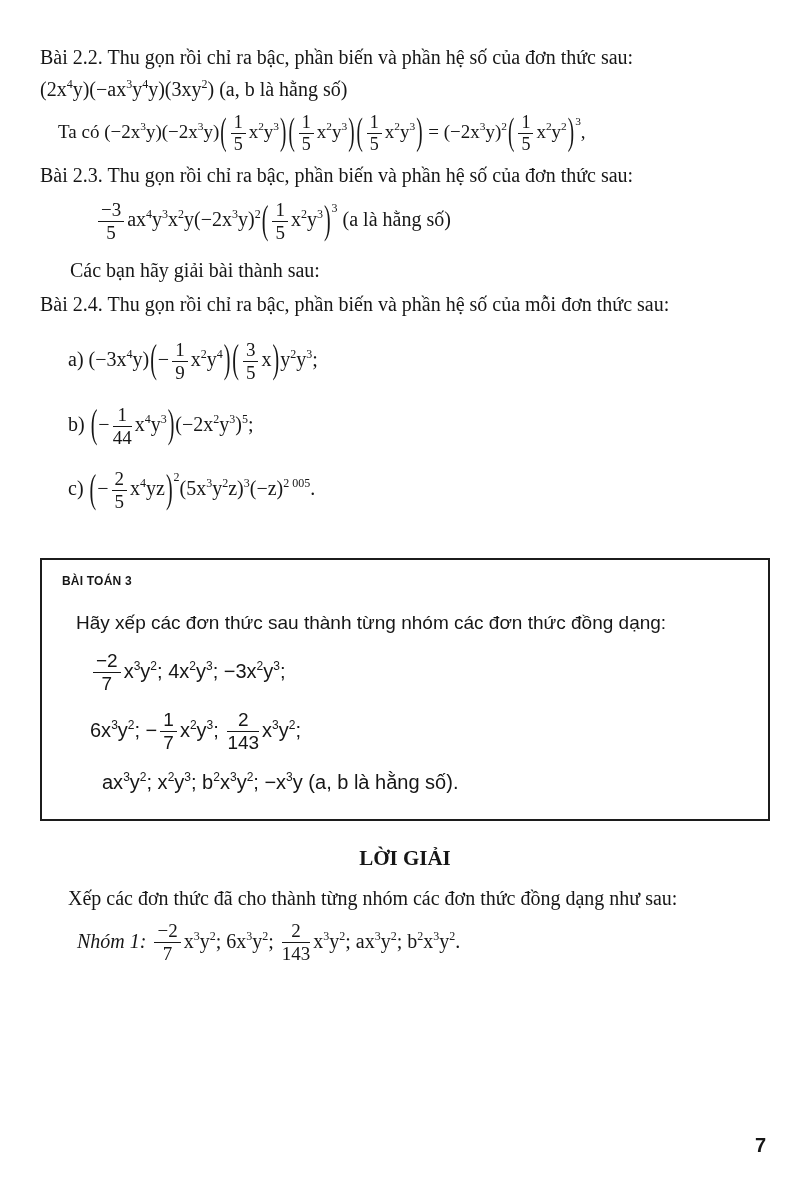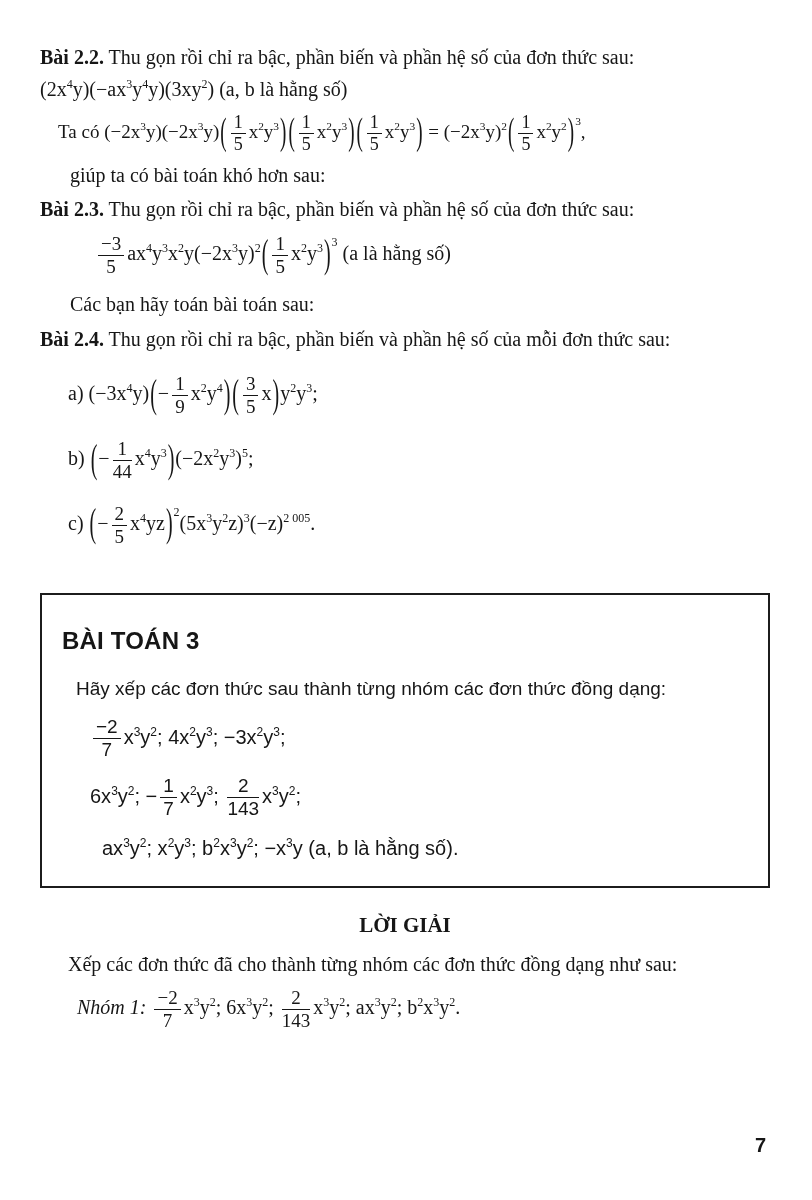--- a/index.html
+++ b/index.html
@@ -8,21 +8,21 @@
     width: 812px; height: 1200px;
     background: #ffffff;
     color: #161616;
     font-family: "Liberation Serif", serif;
     position: relative;
     overflow: hidden;
   }
   .page { padding: 44px 42px 0 40px; font-size: 20px; line-height: 1.32; }
 
   .hang { padding-left: 30px; text-indent: -30px; text-align: justify; margin: 0 0 4px 0; }
-  .label { font-weight: bold; }
+  .label { font-weight: normal; }
 
   .math { font-size: 20px; }
   .center { text-align: left; }
 
   .frac {
     display: inline-flex; flex-direction: column;
     vertical-align: middle; text-align: center;
     margin: 0 3px; line-height: 1.05; font-size: 0.95em;
   }
   .fn { border-bottom: 1.4px solid #161616; padding: 0 3px 1px 3px; display: block; }
@@ -48,21 +48,21 @@
   .para-24 { margin-top: 8px; }
   .item-row { padding-left: 28px; margin: 22px 0; }
 
   .box {
     border: 2px solid #1c1c1c;
     margin: 46px 0 0 0;
     padding: 14px 18px 16px 20px;
     font-family: "Liberation Sans", sans-serif;
     font-size: 19px;
   }
-  .box-title { font-weight: bold; font-size: 24px; margin: 16px 0 20px 0; letter-spacing: 0.2px; }
+  .box-title { font-weight: bold; font-size: 12px; margin: 0 0 20px 0; letter-spacing: 0.2px; }
   .box-prompt { margin: 0 0 14px 0; padding-left: 14px; }
   .box .math { margin: 16px 0 16px 28px; }
   .box .math.last { margin-left: 40px; margin-bottom: 8px; }
 
   .solution-title { text-align: center; font-weight: bold; font-size: 21px; margin: 24px 0 10px 0; }
   .solution-intro { padding-left: 28px; margin: 12px 0 6px 0; }
   .group-line { padding-left: 28px; margin: 10px 0 0 0; }
   .group-label { font-style: italic; margin-left: 9px; }
 
   .page-number {
@@ -88,34 +88,33 @@
         <span class="fn">1</span>
         <span class="fd">5</span>
       </span>x<sup>2</sup>y<sup>3</sup><span class="bigp">)</span><span class="bigp">(</span><span class="frac">
         <span class="fn">1</span>
         <span class="fd">5</span>
       </span>x<sup>2</sup>y<sup>3</sup><span class="bigp">)</span> = (−2x<sup>3</sup>y)<sup>2</sup><span class="bigp">(</span><span class="frac">
         <span class="fn">1</span>
         <span class="fd">5</span>
       </span>x<sup>2</sup>y<sup>2</sup><span class="bigp">)</span><sup class="hi">3</sup>,</div>
 
-  <div class="note-line">giúp ta có bài toán khó hơn sau:</div>
 
   <p class="hang para-23"><span class="label">Bài 2.3.</span>
     <span>Thu gọn rồi chỉ ra bậc, phần biến và phần hệ số của đơn thức sau:</span></p>
 
   <div class="math formula-23"><span class="frac">
         <span class="fn">−3</span>
         <span class="fd">5</span>
       </span>ax<sup>4</sup>y<sup>3</sup>x<sup>2</sup>y(−2x<sup>3</sup>y)<sup>2</sup><span class="bigp">(</span><span class="frac">
         <span class="fn">1</span>
         <span class="fd">5</span>
       </span>x<sup>2</sup>y<sup>3</sup><span class="bigp">)</span><sup class="hi">3</sup> (a là hằng số)</div>
 
-  <div class="note-line-2">Các bạn hãy toán bài toán sau:</div>
+  <div class="note-line-2">Các bạn hãy giải bài thành sau:</div>
 
   <p class="hang para-24"><span class="label">Bài 2.4.</span>
     <span>Thu gọn rồi chỉ ra bậc, phần biến và phần hệ số của mỗi đơn thức sau:</span></p>
 
   <div class="math item-row"><span>a)</span>
     <span>(−3x<sup>4</sup>y)<span class="bigp">(</span>−<span class="frac">
           <span class="fn">1</span>
           <span class="fd">9</span>
         </span>x<sup>2</sup>y<sup>4</sup><span class="bigp">)</span><span class="bigp">(</span><span class="frac">
           <span class="fn">3</span>

